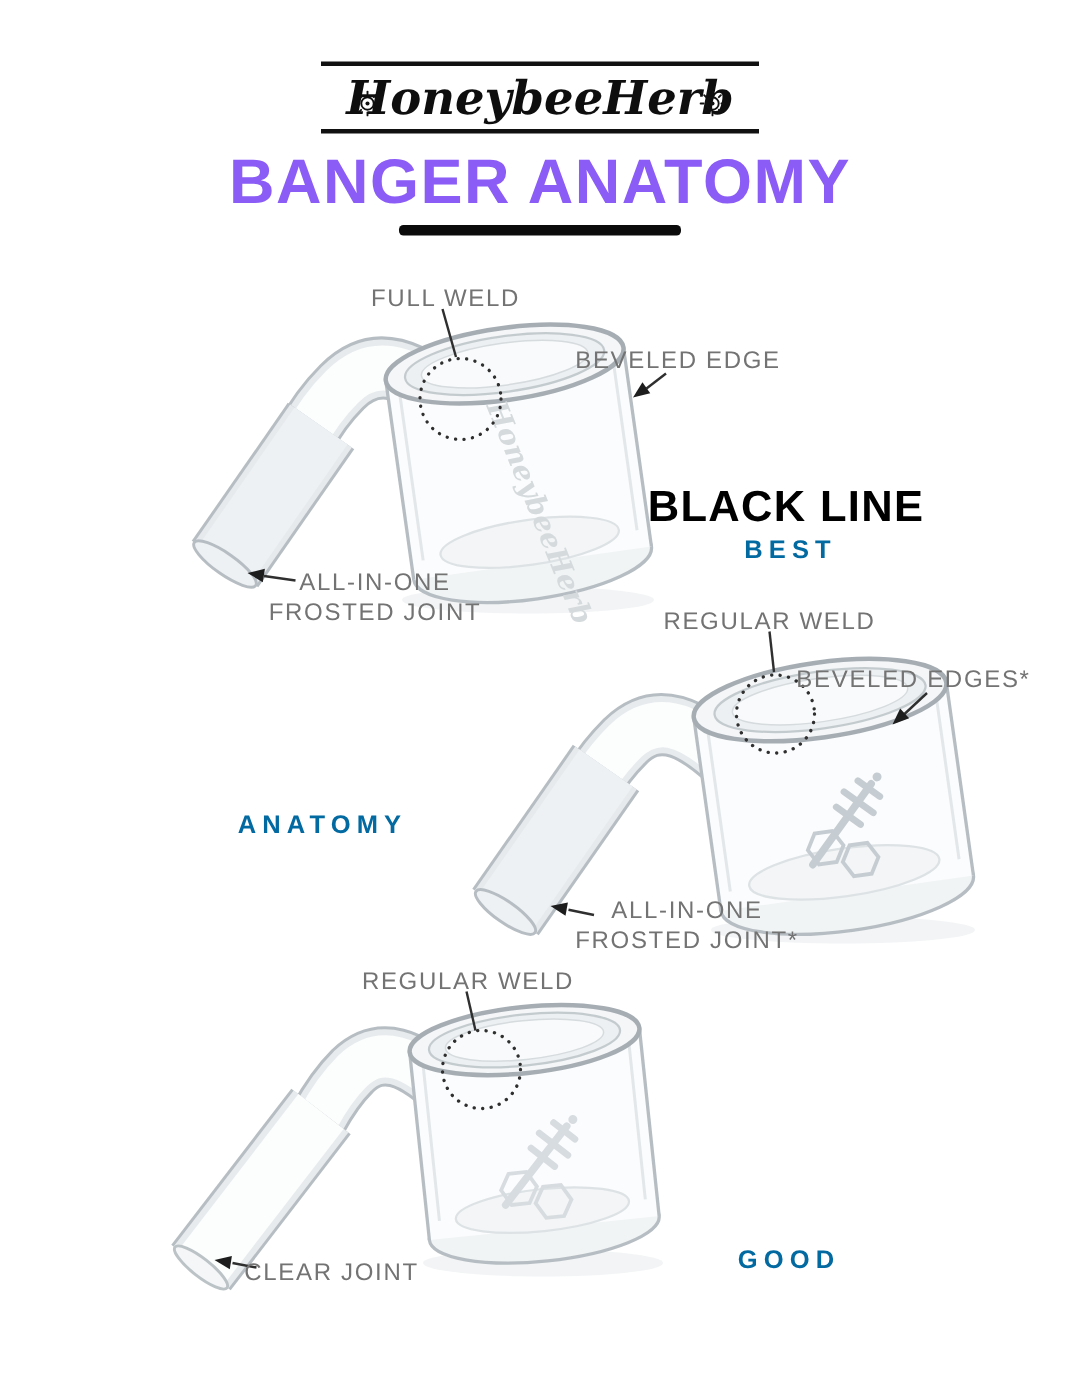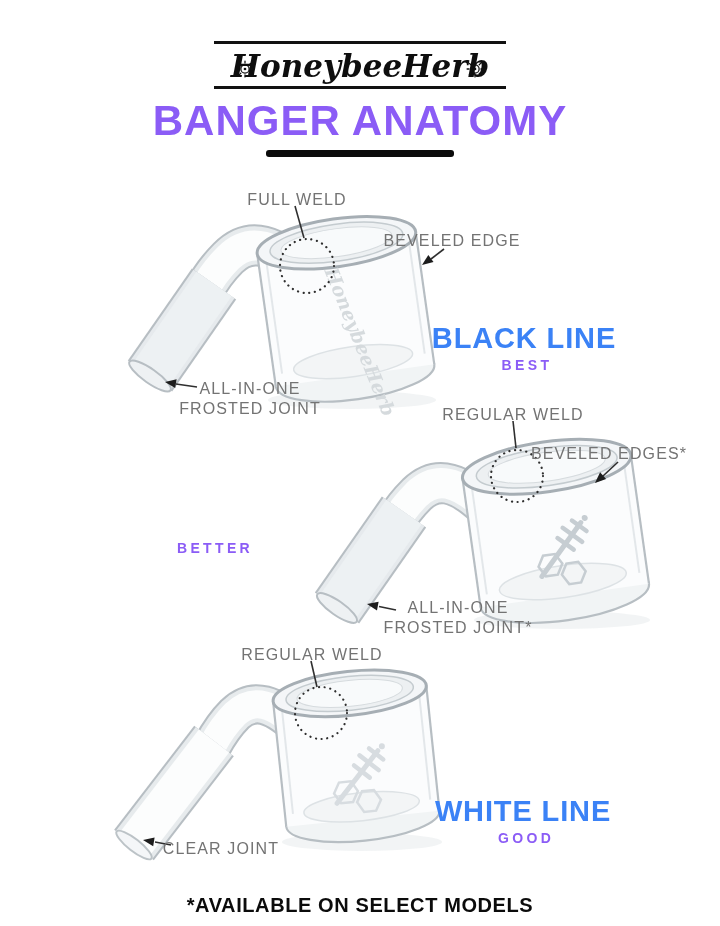--- a/index.html
+++ b/index.html
@@ -10,23 +10,23 @@
              font-family:"DejaVu Serif",serif;font-style:italic;font-weight:bold;
              font-size:31px;letter-spacing:0px;white-space:nowrap;color:#0e0e0e;}
   .ornament{position:absolute;width:18px;height:18px;}
   .page-title{position:absolute;left:360px;top:97px;transform:translateX(-50%);
               font-size:42px;font-weight:800;letter-spacing:1px;white-space:nowrap;color:#8b5cf6;}
   .title-underline{position:absolute;left:266px;top:150px;width:188px;height:7px;
                    background:#0b0b0b;border-radius:3px;}
   .lbl{position:absolute;transform:translateX(-50%);text-align:center;white-space:nowrap;
        font-size:16px;font-weight:400;letter-spacing:.07em;color:#737373;line-height:1.25;}
   .line-name{position:absolute;transform:translateX(-50%);white-space:nowrap;
-             font-size:29px;font-weight:800;letter-spacing:.03em;color:#3b82f6;}
+             font-size:29px;font-weight:800;letter-spacing:.03em;color:#000000;}
   .grade{position:absolute;transform:translateX(-50%);white-space:nowrap;
-         font-size:14px;font-weight:800;letter-spacing:.24em;color:#8b5cf6;}
+         font-size:17px;font-weight:800;letter-spacing:.24em;color:#0369a1;}
   .footnote{position:absolute;left:360px;top:894px;transform:translateX(-50%);
             font-size:20px;font-weight:800;letter-spacing:.03em;white-space:nowrap;color:#0b0b0b;}
   svg.canvas{position:absolute;left:0;top:0;}
 </style>
 </head>
 <body>
 
 <div class="page">
 
   <div class="rule" style="left:214px;top:41px;width:292px;"></div>
@@ -222,26 +222,24 @@
   <div class="lbl" style="left:452px;top:231px;">BEVELED EDGE</div>
   <div class="line-name" style="left:524px;top:322px;">BLACK LINE</div>
   <div class="grade" style="left:527px;top:357px;">BEST</div>
   <div class="lbl" style="left:250px;top:379px;">
     <div>ALL-IN-ONE</div>
     <div>FROSTED JOINT</div>
   </div>
 
   <div class="lbl" style="left:513px;top:405px;">REGULAR WELD</div>
   <div class="lbl" style="left:609px;top:444px;">BEVELED EDGES*</div>
-  <div class="grade" style="left:215px;top:540px;">BETTER</div>
+  <div class="grade" style="left:215px;top:540px;">ANATOMY</div>
   <div class="lbl" style="left:458px;top:598px;">
     <div>ALL-IN-ONE</div>
     <div>FROSTED JOINT*</div>
   </div>
 
   <div class="lbl" style="left:312px;top:645px;">REGULAR WELD</div>
-  <div class="line-name" style="left:523px;top:795px;">WHITE LINE</div>
   <div class="grade" style="left:526px;top:830px;">GOOD</div>
   <div class="lbl" style="left:221px;top:839px;text-align:center;">CLEAR JOINT</div>
 
-  <div class="footnote">*AVAILABLE ON SELECT MODELS</div>
 
 </div>
 
 </body></html>

